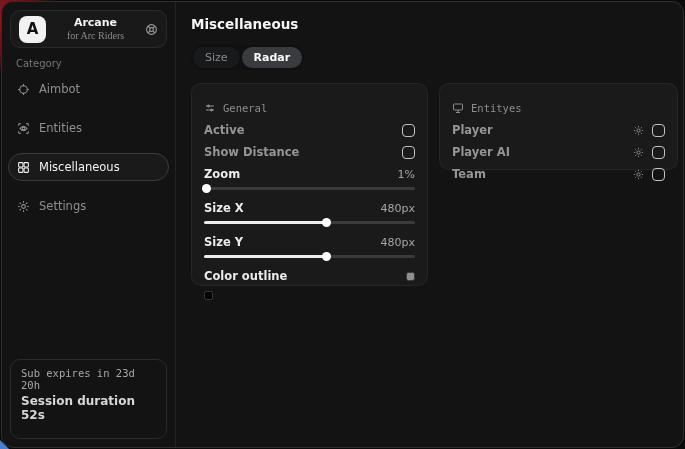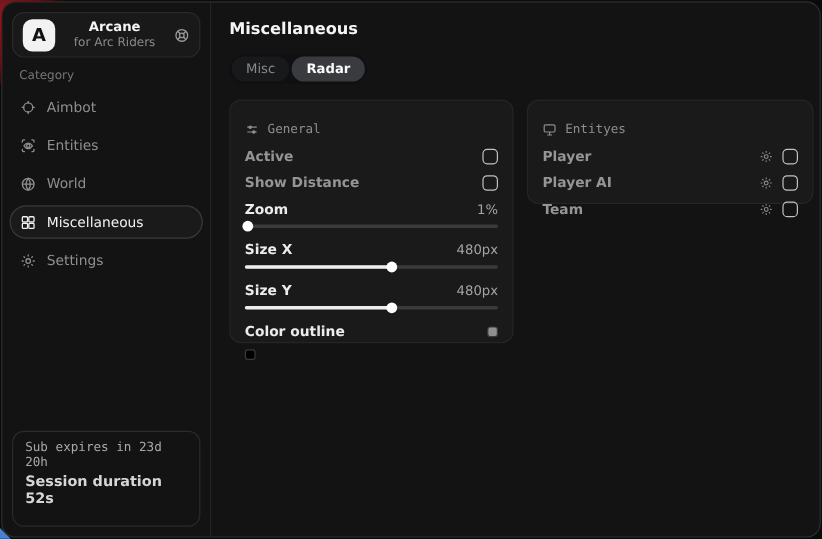--- a/index.html
+++ b/index.html
@@ -17,26 +17,26 @@
 
   
   .sidebar { width:174px; flex:0 0 174px; border-right:1px solid #232323; position:relative; }
 
   .brand-card { margin:8px; height:38px; background:#191919; border:1px solid #2a2a2a;
     border-radius:10px; display:flex; align-items:center; padding:0 8px; gap:8px; }
   .logo { width:27px; height:27px; background:#f2f2f2; border-radius:8px; color:#111;
     font-weight:bold; font-size:15px; display:flex; align-items:center; justify-content:center; }
   .brand-text { flex:1; line-height:1.15;text-align:center; }
   .brand-title { font-size:11px; font-weight:bold; color:#f5f5f5; }
-  .brand-sub { font-size:10px; color:#8a8a8a; }
+  .brand-sub { font-size:10px; color:#8a8a8a;font-family:Liberation Serif, serif; }
   .brand-gear { color:#9a9a9a; display:flex; }
 
   .cat-label { margin:10px 0 4px 14px; font-size:10px; color:#757575; }
 
-  .nav { display:flex; flex-direction:column; padding:2px 6px; gap:4px; }
+  .nav { display:flex; flex-direction:column; padding:2px 6px; gap:11px; }
   .nav-item { display:flex; align-items:center; gap:9px; padding:6px 8px; border-radius:14px;
     color:#8f8f8f; font-size:11.5px; border:1px solid transparent; cursor:default; }
   .nav-item .nv-ic { display:flex; color:inherit; }
   .nav-item.selected { color:#f2f2f2; border-color:#3a3a3a; background:rgba(255,255,255,0.03); }
 
   .sub-box { position:absolute; left:8px; right:8px; bottom:8px; border:1px solid #2b2b2b;
     border-radius:10px; padding:7px 10px 16px; }
   .sub-line1 { font-family:"DejaVu Sans Mono","Liberation Mono",monospace; font-size:10.5px; color:#a8a8a8; }
   .sub-line2 { margin-top:3px; font-size:12px; font-weight:bold; color:#d6d6d6; }
 
@@ -133,30 +133,20 @@
             <path d="M3 7V5a2 2 0 0 1 2-2h2"></path>
               <path d="M17 3h2a2 2 0 0 1 2 2v2"></path>
             <path d="M21 17v2a2 2 0 0 1-2 2h-2"></path>
               <path d="M7 21H5a2 2 0 0 1-2-2v-2"></path>
             <circle cx="12" cy="12" r="2.5"></circle>
               <path d="M5.5 12c2-3 4.2-4.2 6.5-4.2S16.5 9 18.5 12c-2 3-4.2 4.2-6.5 4.2S7.5 15 5.5 12z"></path>
           </svg>
         </span>
         <span>Entities</span>
       </div>
-      <div class="nav-item">
-        <span class="nv-ic">
-          <svg width="13" height="13" viewBox="0 0 24 24" fill="none" stroke="currentColor" stroke-width="2">
-            <circle cx="12" cy="12" r="9"></circle>
-              <line x1="3" y1="12" x2="21" y2="12"></line>
-            <path d="M12 3a14 14 0 0 1 0 18a14 14 0 0 1 0-18z"></path>
-          </svg>
-        </span>
-        <span>World</span>
-      </div>
       <div class="nav-item selected">
         <span class="nv-ic">
           <svg width="13" height="13" viewBox="0 0 24 24" fill="none" stroke="currentColor" stroke-width="2">
             <rect x="3" y="3" width="8" height="8" rx="1.5"></rect>
               <rect x="13" y="3" width="8" height="8" rx="1.5"></rect>
             <rect x="3" y="13" width="8" height="8" rx="1.5"></rect>
               <rect x="13" y="13" width="8" height="8" rx="1.5"></rect>
           </svg>
         </span>
         <span>Miscellaneous</span>
@@ -175,21 +165,21 @@
     <div class="sub-box">
       <div class="sub-line1">Sub expires in 23d 20h</div>
       <div class="sub-line2">Session duration 52s</div>
     </div>
   </div>
 
   <div class="main">
     <div class="page-title">Miscellaneous</div>
 
     <div class="tabs">
-      <div class="tab">Misc</div>
+      <div class="tab">Size</div>
       <div class="tab selected">Radar</div>
     </div>
 
     <div class="panels">
 
       <div class="panel panel-general">
         <div class="panel-head">
           <span class="ph-ic">
             <svg width="12" height="12" viewBox="0 0 24 24" fill="none" stroke="currentColor" stroke-width="2">
               <line x1="4" y1="8" x2="20" y2="8"></line>

